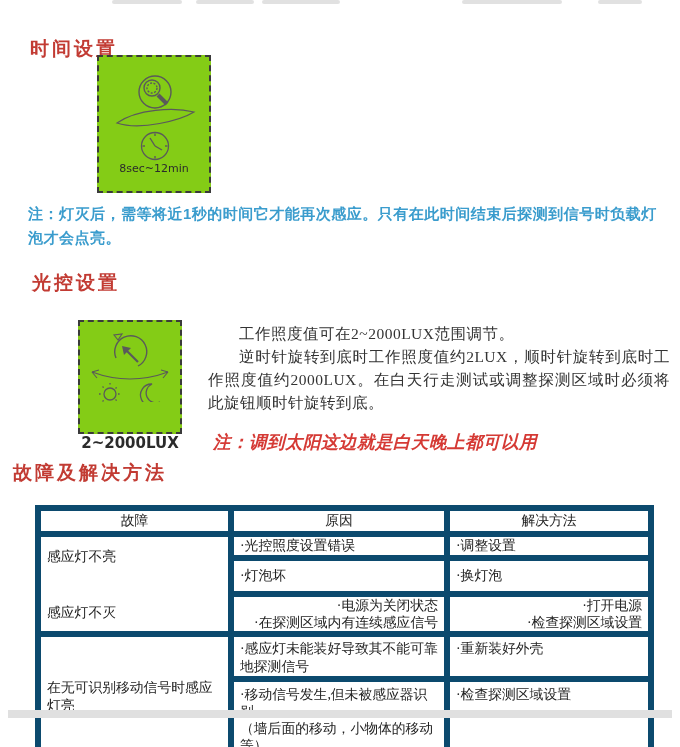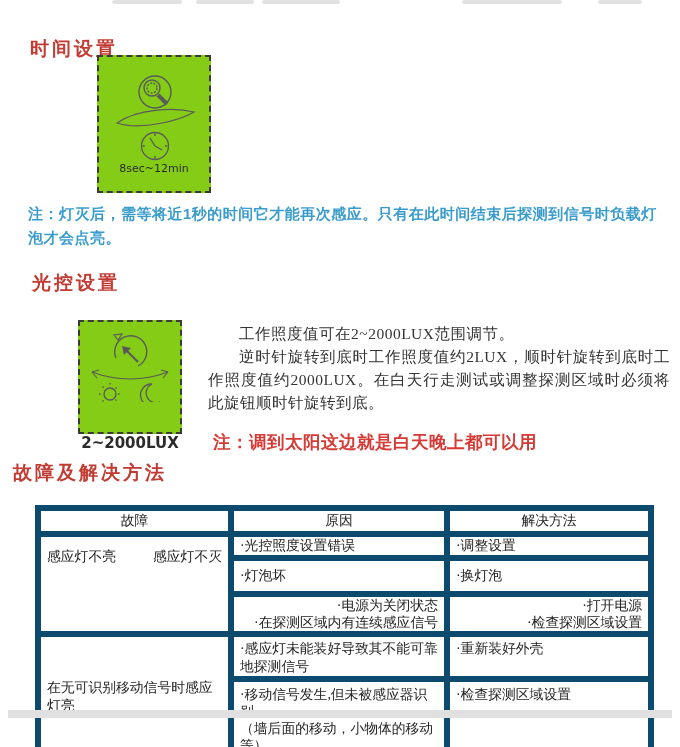--- a/index.html
+++ b/index.html
@@ -30,34 +30,34 @@
   .body-para p{margin:0;text-indent:2em;}
   .note-blue{
     position:absolute;color:#3a9ccd;font-weight:bold;font-size:15px;line-height:24px;
     font-family:"Liberation Sans",sans-serif;letter-spacing:.5px;
   }
   .note-red{
     position:absolute;color:#d53a35;font-weight:bold;font-size:17.5px;line-height:25px;
     font-family:"Liberation Sans",sans-serif;letter-spacing:.5px;
   }
   .note-red .l2{text-indent:2em;}
-  .note-red p{margin:0;white-space:nowrap;}
+  .note-red p{margin:0;white-space:nowrap;font-style:italic;}
   
   table.faults{
     position:absolute;left:35px;top:505px;width:613px;border-collapse:collapse;
     table-layout:fixed;font-family:"Liberation Serif","DejaVu Serif",serif;
     font-size:13.8px;color:#222;border:2px solid #3c3c3c;
   }
   table.faults td,table.faults th{
     border:6px solid #0c4a6e;padding:0 6px;vertical-align:middle;
     font-weight:normal;line-height:18px;overflow:hidden;
   }
   table.faults th{text-align:center;height:20px;}
   .fault-cell{vertical-align:top;}
-  .fault-split{display:flex;flex-direction:row;justify-content:space-between;height:74px;padding-top:2px;}
+  .fault-split{display:flex;flex-direction:column;justify-content:space-between;height:74px;padding-top:2px;}
   .cell-lines div{line-height:17px;}
   .gray-strip{position:absolute;background:#e0e0e0;}
 </style>
 </head>
 <body>
 
 <div class="page">
 
   <div class="artifact" style="left:112px;width:70px;"></div>
   <div class="artifact" style="left:196px;width:58px;"></div>

